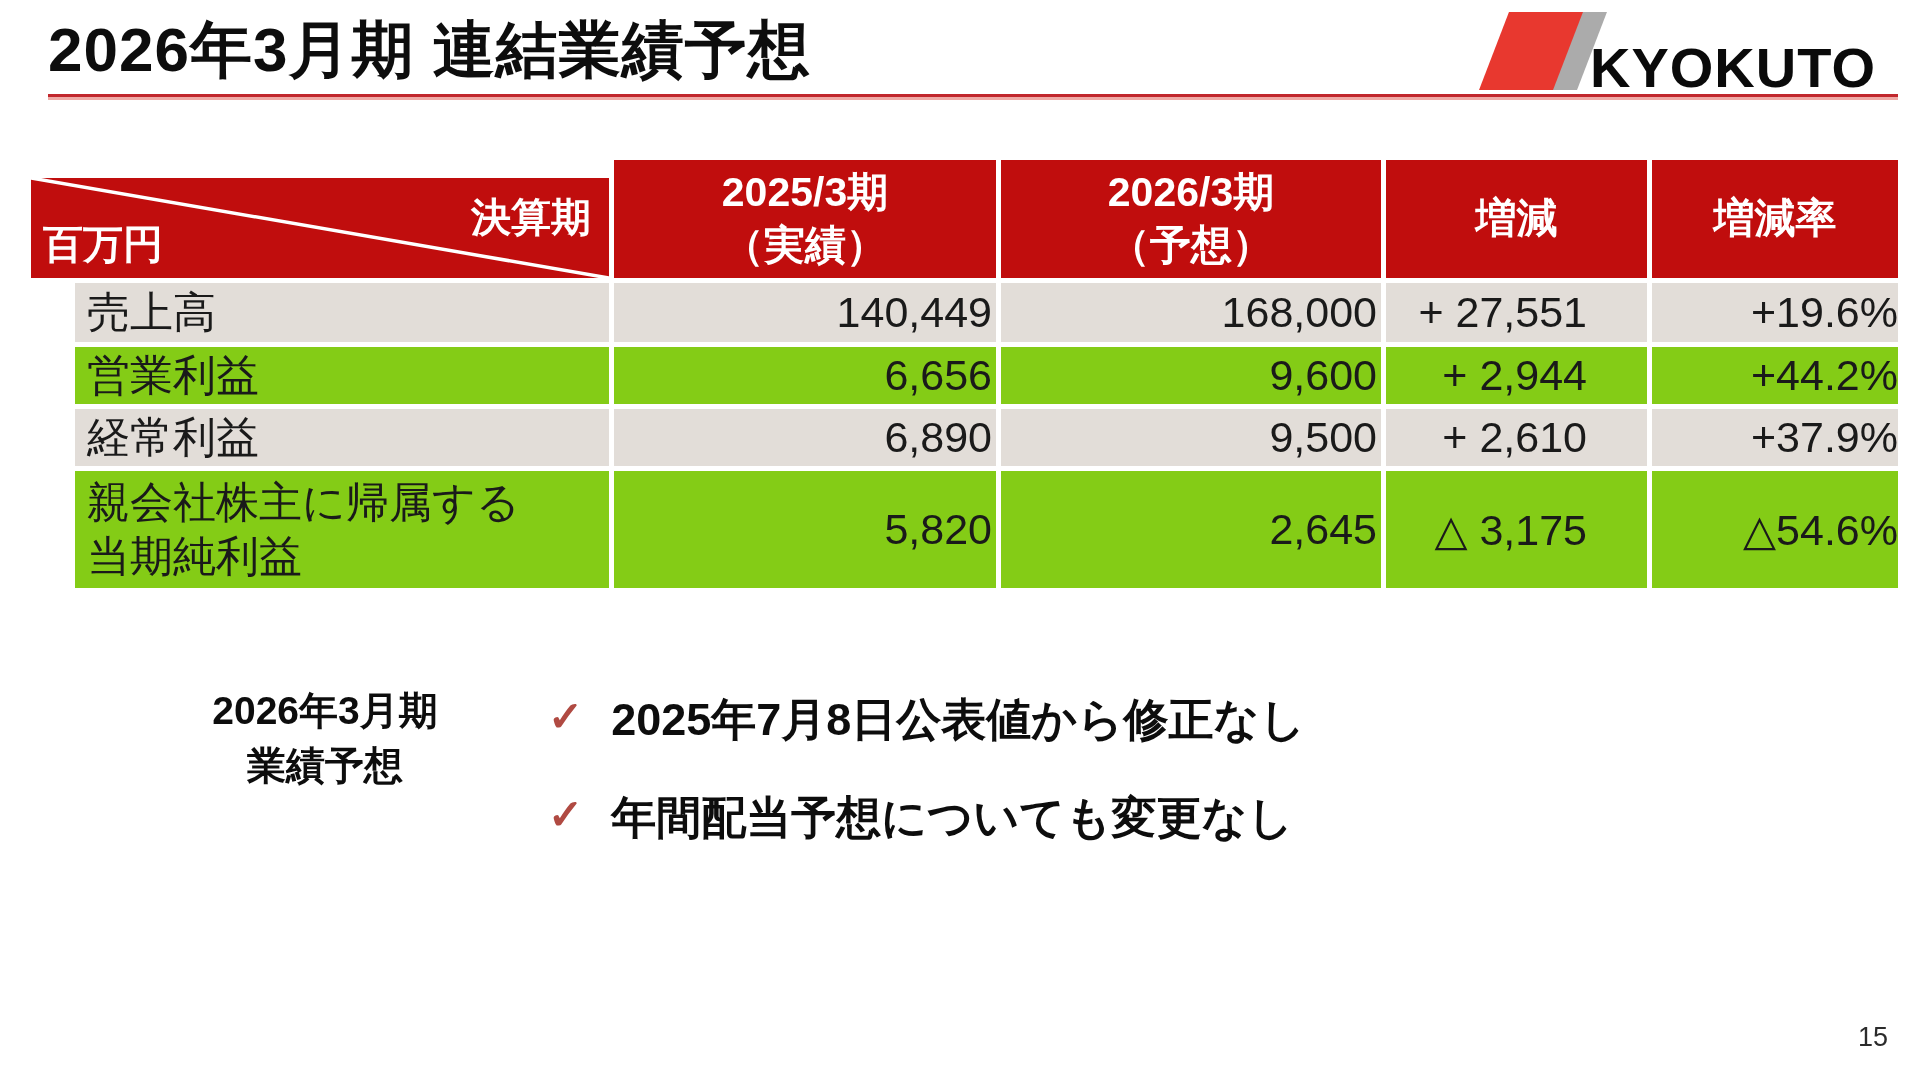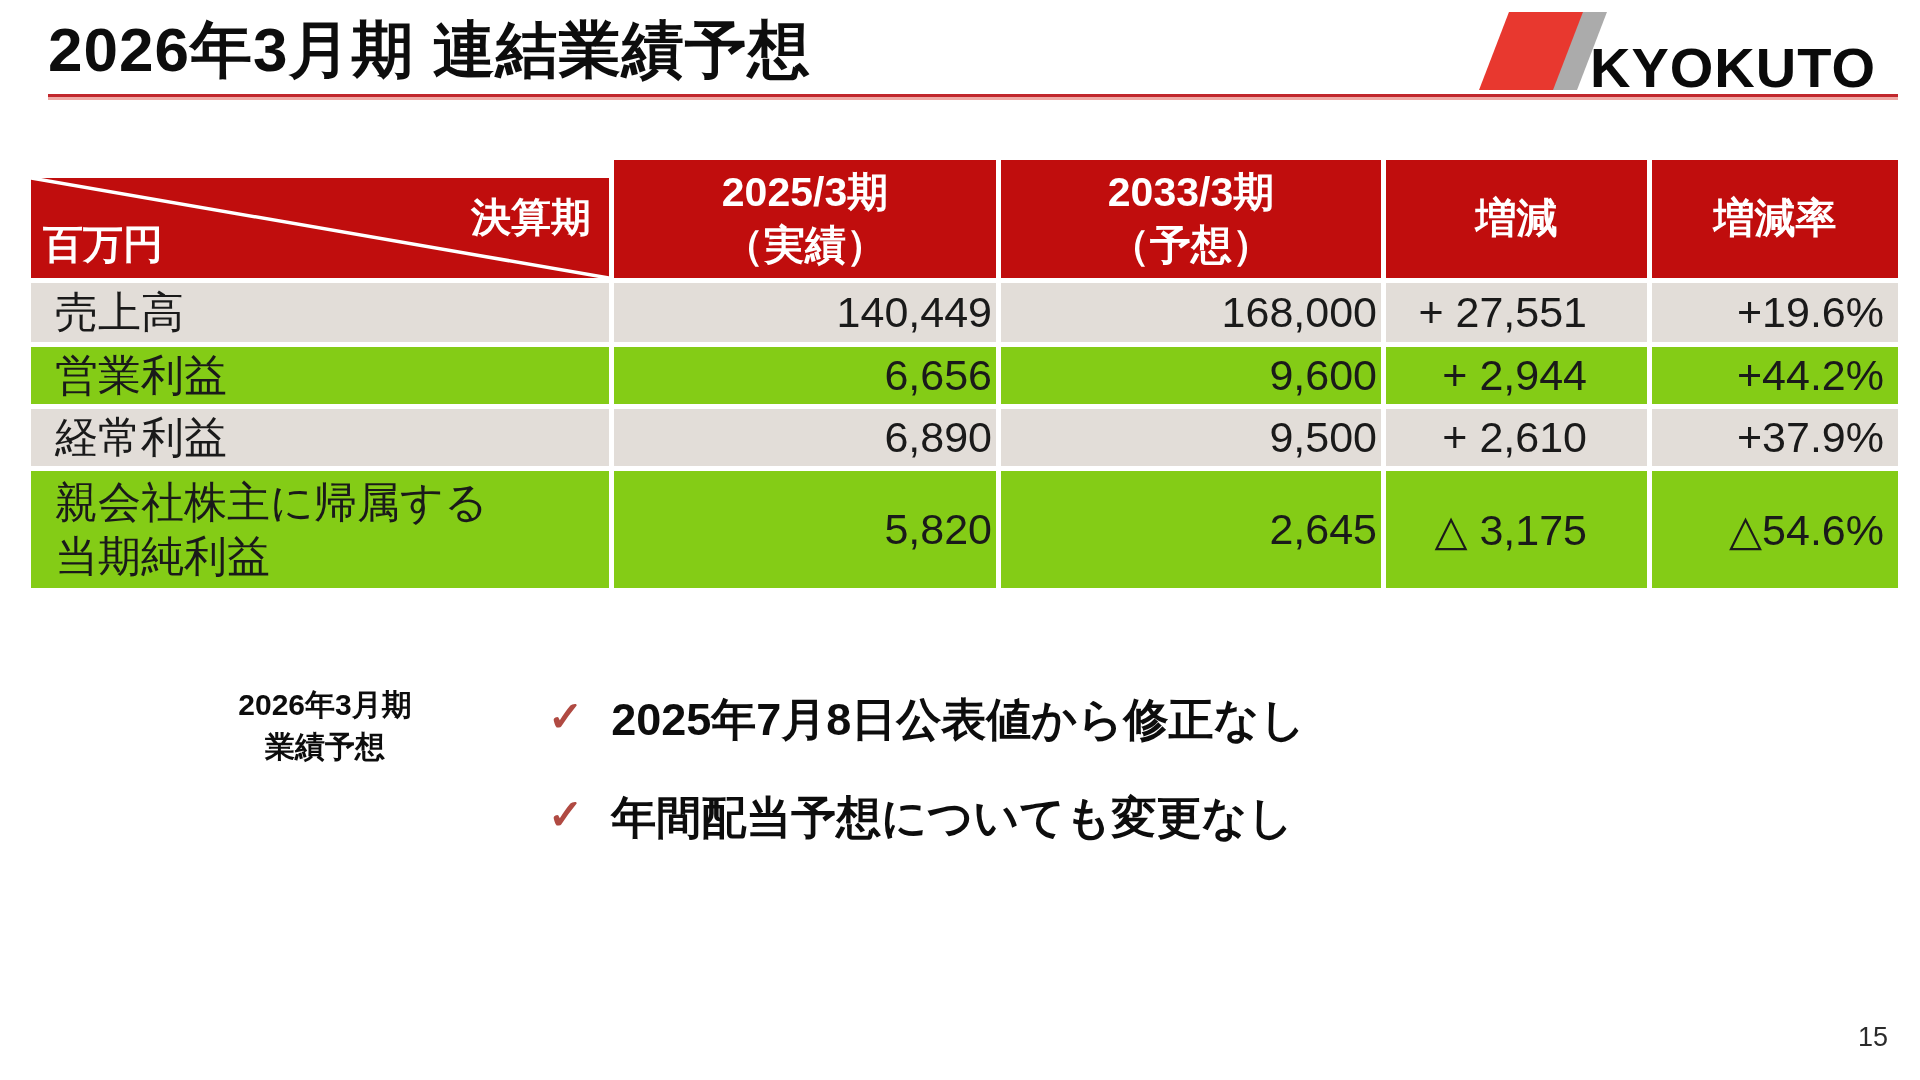--- a/index.html
+++ b/index.html
@@ -107,34 +107,34 @@
   .corner-top { position: absolute; top: 12px; right: 18px; }
   .corner-bottom { position: absolute; bottom: 6px; left: 12px; }
   .td {
     font-size: 43px;
     color: #1a1a1a;
     display: flex;
     align-items: center;
   }
   .td.row-dark  { background: #e2ddd8; }
   .td.row-light { background: #84cc16; }
-  .td.label { justify-content: flex-start; padding-left: 24px; font-weight: 500; line-height: 1.25; }
+  .td.label { justify-content: flex-start; padding-left: 12px; font-weight: 500; line-height: 1.25; margin-left: 44px; }
   .td.num   { justify-content: flex-end; padding-right: 4px; }
   .td.chg   { justify-content: flex-end; padding-right: 60px; }
-  .td.rate  { justify-content: flex-end; padding-right: 14px; }
+  .td.rate  { justify-content: flex-end; }
   .two-line span { display: block; }
 
   
   .notes-heading {
     position: absolute;
     left: 140px;
     top: 684px;
     width: 370px;
     text-align: center;
-    font-size: 30px;
+    font-size: 39px;
     font-weight: 900;
     line-height: 1.4;
     color: #0d0d0d;
   }
   .notes-heading span { display: block; }
   .note-item {
     position: absolute;
     left: 548px;
     display: flex;
     align-items: flex-start;
@@ -182,21 +182,21 @@
         <line x1="0" y1="0" x2="100" y2="100" stroke="#ffffff" stroke-width="3.5" vector-effect="non-scaling-stroke"></line>
       </svg>
       <span class="corner-top">決算期</span>
       <span class="corner-bottom">百万円</span>
     </div>
     <div class="th">
       <div>2025/3期</div>
       <div>（実績）</div>
     </div>
     <div class="th">
-      <div>2033/3期</div>
+      <div>2026/3期</div>
       <div>（予想）</div>
     </div>
     <div class="th">
       <div>増減</div>
     </div>
     <div class="th">
       <div>増減率</div>
     </div>
 
     <div class="td row-dark label">売上高</div>

